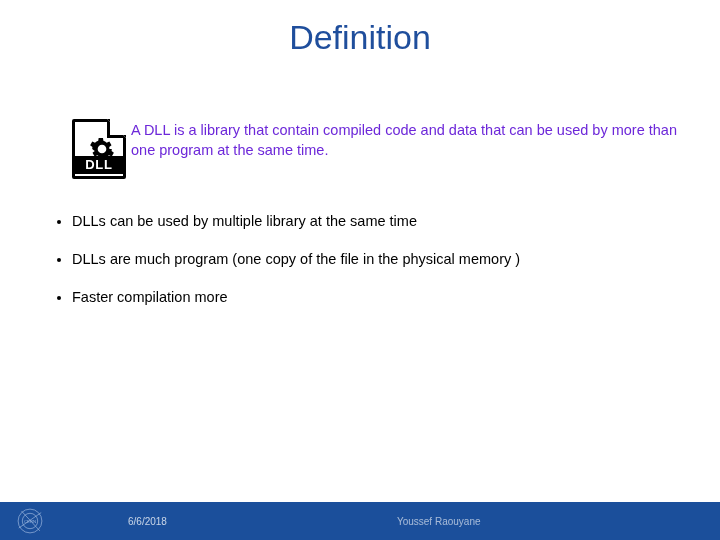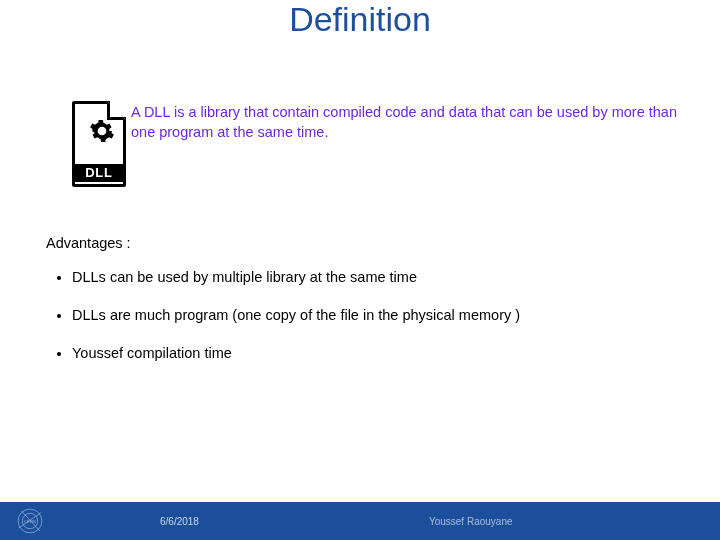--- a/index.html
+++ b/index.html
@@ -1,40 +1,40 @@
 <!DOCTYPE html>
 <html><head>
 <meta charset="utf-8">
 <style>
   * { margin: 0; padding: 0; box-sizing: border-box; }
   html, body { width: 720px; height: 540px; font-family: Arial, Helvetica, sans-serif; background: #fff; overflow: hidden; }
   .slide { width: 720px; height: 540px; position: relative; }
-  .title { color: #1f4e9c; font-size: 34px; text-align: center; padding-top: 0; font-weight: 400; }
+  .title { color: #1f4e9c; font-size: 34px; text-align: center; padding-top: 18px; font-weight: 400; }
   .intro-block { display: flex; align-items: flex-start; margin: 60px 40px 0 68px; }
   .dll-icon-wrap { width: 64px; height: 78px; position: relative; }
   
-  .doc { position: absolute; width: 54px; height: 86px; left: 4px; top: 2px; border: 3px solid #000; border-radius: 2px; background: #fff; }
+  .doc { position: absolute; width: 54px; height: 60px; left: 4px; top: 2px; border: 3px solid #000; border-radius: 2px; background: #fff; }
   .doc:before { 
     content: ""; position: absolute; right: -3px; top: -3px; width: 16px; height: 16px;
     background: #fff; border-left: 3px solid #000; border-bottom: 3px solid #000;
     clip-path: polygon(0 0, 100% 100%, 0 100%);
   }
   .doc:after { content: ""; position: absolute; right: -3px; top: -3px; width: 16px; height: 16px; background: #fff; }
   .doc .corner { position: absolute; right: -3px; top: -3px; width: 16px; height: 16px; background: linear-gradient(135deg, transparent 48%, #000 48% 55%, #fff 55%); border-top: 3px solid transparent; }
   .gear { position: absolute; left: 14px; top: 14px; width: 26px; height: 26px; }
   .gear svg { width: 26px; height: 26px; }
   .dll-label { position: absolute; left: 0; right: 0; bottom: 2px; height: 18px; background: #000; color: #fff; font-weight: 800; font-size: 13px; letter-spacing: .8px; text-align: center; line-height: 18px; }
   .intro-text { font-size: 14.5px; line-height: 1.35; margin-left: 16px; padding-top: 4px; color: #6d28d9; }
   .adv-heading { font-size: 14.5px; margin: 58px 0 0 46px; color: #000; }
   .adv-list { list-style: disc; margin: 18px 0 0 72px; }
   .adv-list li { font-size: 14.5px; margin-bottom: 22px; color: #000; }
   .footer { position: absolute; left: 0; right: 0; bottom: 0; height: 38px; background: #1b4f9b; display: flex; align-items: center; }
   .footer .logo { width: 60px; display: flex; justify-content: center; }
   .footer .logo svg { width: 28px; height: 28px; }
-  .footer .date { color: #fff; font-size: 10px; opacity: .75; margin-left: 100px; }
+  .footer .date { color: #fff; font-size: 10px; opacity: .75; margin-left: 68px; }
   .footer .author { color: #fff; font-size: 10px; opacity: .6; margin-left: 230px; text-align: center; }
 </style>
 </head>
 <body>
 
 <div class="slide">
   <h1 class="title">Definition</h1>
 
   <div class="intro-block">
     <div class="dll-icon-wrap">
@@ -44,25 +44,24 @@
           <svg viewBox="0 0 24 24">
               <path fill="#000" d="M12 8a4 4 0 1 0 .001 8.001A4 4 0 0 0 12 8zm9 4c0 .6-.05 1.18-.15 1.74l2.12 1.66-2 3.46-2.5-1a9 9 0 0 1-3 1.74l-.38 2.66h-4l-.38-2.66a9 9 0 0 1-3-1.74l-2.5 1-2-3.46 2.12-1.66A9.6 9.6 0 0 1 3 12c0-.6.05-1.18.15-1.74L1.03 8.6l2-3.46 2.5 1a9 9 0 0 1 3-1.74L8.91 1.74h4l.38 2.66a9 9 0 0 1 3 1.74l2.5-1 2 3.46-2.12 1.66c.1.56.15 1.14.15 1.74z"></path>
             </svg>
         </div>
         <div class="dll-label">DLL</div>
       </div>
     </div>
     <p class="intro-text">A DLL is a library that contain compiled code and data that can be used by more than one program at the same time.</p>
   </div>
 
-  <p class="adv-heading">Advantages :</p>
   <ul class="adv-list">
     <li>DLLs can be used by multiple library at the same time</li>
     <li>DLLs are much program (one copy of the file in the physical memory )</li>
-    <li>Youssef compilation time</li>
+    <li>Faster compilation more</li>
   </ul>
 
   <div class="footer">
     <div class="logo">
       <svg viewBox="0 0 40 40">
         <circle cx="20" cy="20" r="11" fill="none" stroke="#9bb6de" stroke-width="1"></circle>
         <circle cx="20" cy="20" r="17" fill="none" stroke="#9bb6de" stroke-width="1"></circle>
         <line x1="4" y1="30" x2="36" y2="8" stroke="#9bb6de" stroke-width="1"></line>
         <line x1="8" y1="6" x2="34" y2="34" stroke="#9bb6de" stroke-width="1"></line>
         <text x="20" y="23" text-anchor="middle" fill="#9bb6de" font-size="6" font-family="Arial">CERN</text>

